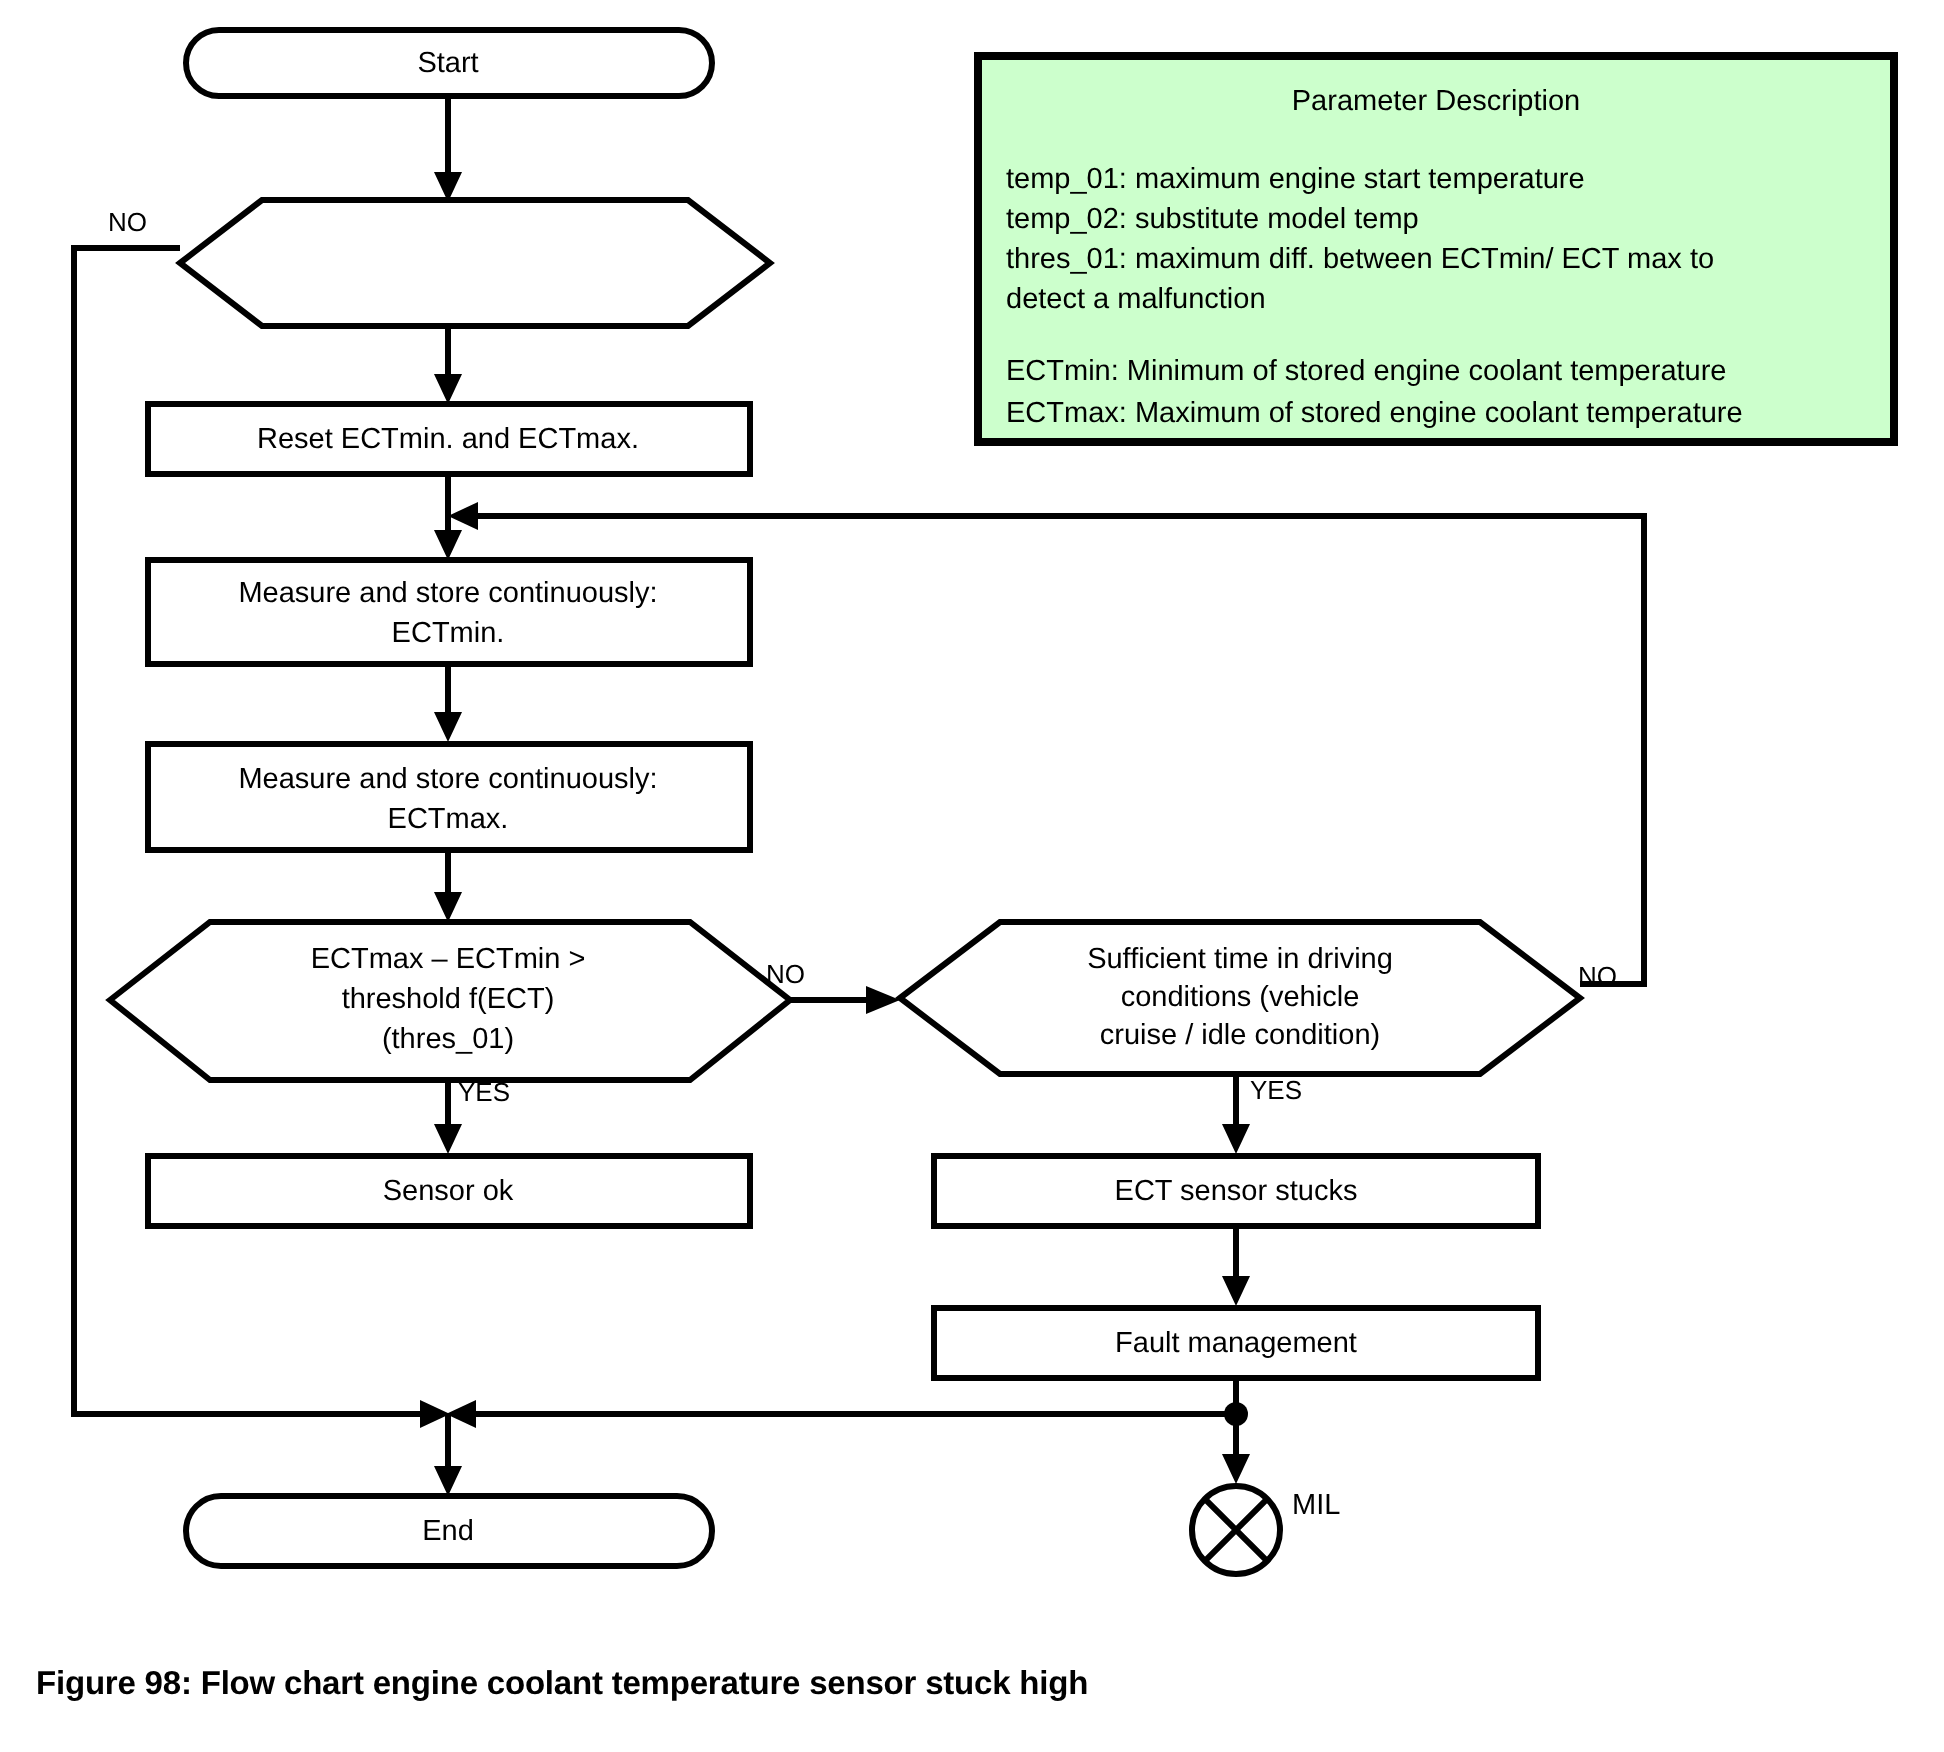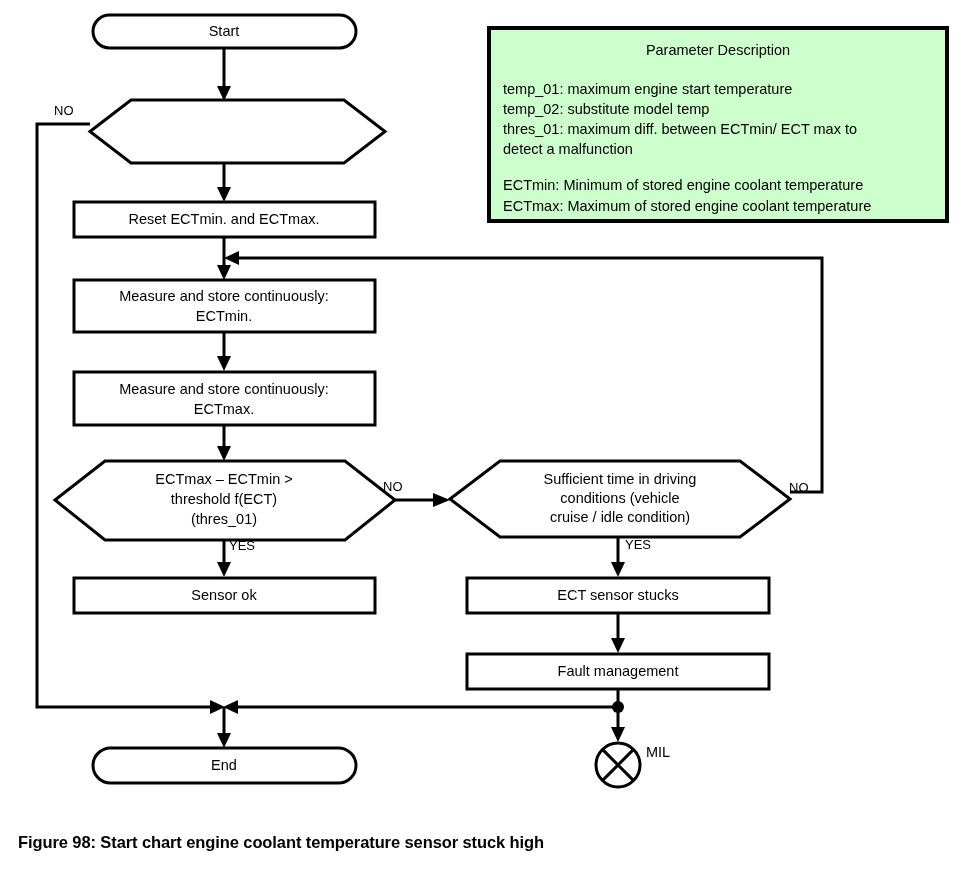--- a/index.html
+++ b/index.html
@@ -245,15 +245,15 @@
     </g>
 
     <g>
       <circle cx="618" cy="765" r="22" class="mil-circle"></circle>
       <path class="mil-cross" d="M602.4,749.4 L633.6,780.6 M633.6,749.4 L602.4,780.6"></path>
       <text x="646" y="753" class="mil-label">MIL</text>
     </g>
 
   </svg>
 
-  <div id="figure-caption">Figure 98: Start chart engine coolant temperature sensor stuck high</div>
+  <div id="figure-caption">Figure 98: Flow chart engine coolant temperature sensor stuck high</div>
 
 </div>
 
 </body></html>

